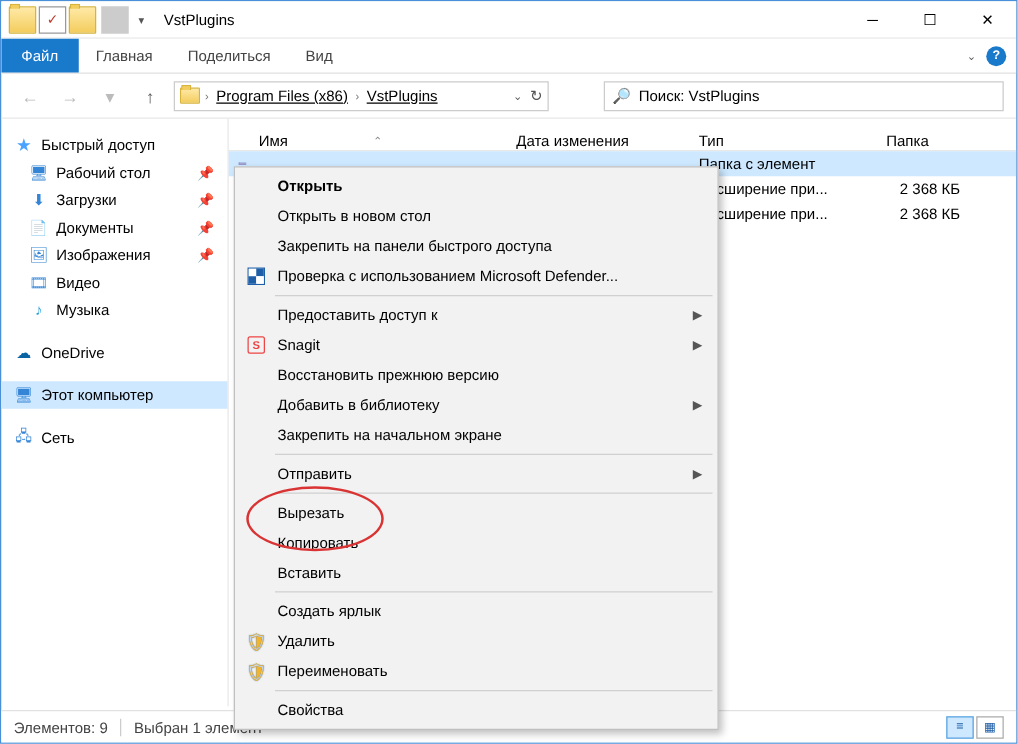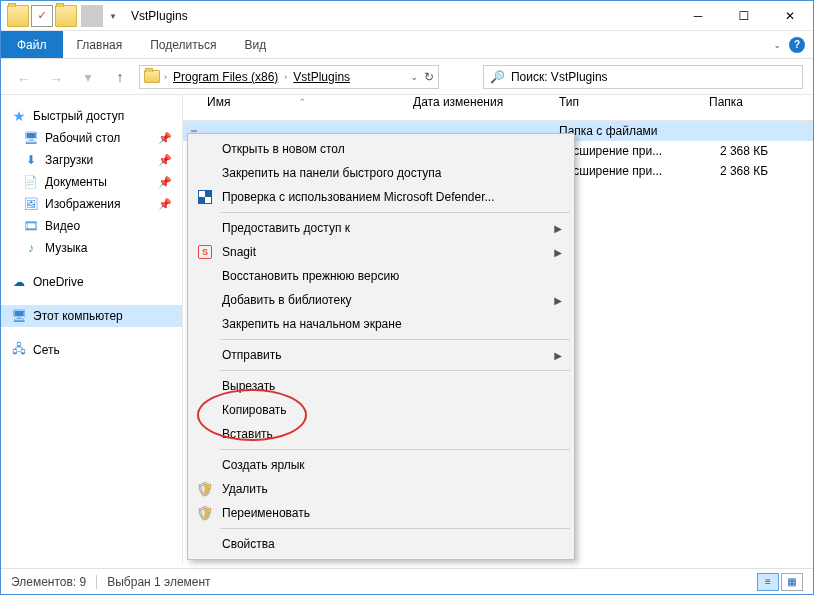--- a/index.html
+++ b/index.html
@@ -51,21 +51,21 @@
 .down { color:#3585d6; }
 .doc  { color:#3585d6; }
 .img  { color:#3585d6; }
 .vid  { color:#3585d6; }
 .mus  { color:#2aa3d8; }
 .cloud{ color:#0a64a4; }
 .pc   { color:#3585d6; }
 .net  { color:#3585d6; }
 
 .main { flex:1; position:relative; }
-.cols { display:flex; border-bottom:1px solid #e8e8e8; height:26px; align-items:flex-start; color:#555; }
+.cols { display:flex; border-bottom:1px solid #e8e8e8; height:26px; align-items:flex-end; color:#555; }
 .cols .c1 { width:230px; padding-left:24px; display:flex; align-items:center; gap:8px; }
 .cols .c2 { width:146px; }
 .cols .c3 { width:150px; }
 .cols .c4 { width:80px; }
 .sorticon { font-size:9px; color:#888; }
 
 .rows .row { display:flex; height:20px; align-items:center; }
 .rows .row.sel { background:#cde8ff; }
 .rows .row .r1 { width:230px; padding-left:8px; display:flex; align-items:center; gap:6px; }
 .rows .row .r2 { width:146px; }
@@ -220,21 +220,21 @@
       <div class="c2">Дата изменения</div>
       <div class="c3">Тип</div>
       <div class="c4">Папка</div>
     </div>
     <div class="rows">
       <div class="row sel">
         <div class="r1">
             <span class="edge"></span>
           </div>
           <div class="r2"></div>
-        <div class="r3">Папка с файлами</div>
+        <div class="r3">Папка с элемент</div>
         <div class="r4"></div>
       </div>
       <div class="row">
         <div class="r1">
             <span class="edge"></span>
           </div>
           <div class="r2"></div>
         <div class="r3">Расширение при...</div>
         <div class="r4">2 368 КБ</div>
       </div>
@@ -244,20 +244,23 @@
           </div>
           <div class="r2"></div>
         <div class="r3">Расширение при...</div>
         <div class="r4">2 368 КБ</div>
       </div>
     </div>
   </div>
 </div>
 
 <div class="ctx">
+  <div class="mi bold">
+      <span>Открыть</span>
+    </div>
   <div class="mi">
       <span>Открыть в новом стол</span>
     </div>
   <div class="mi">
       <span>Закрепить на панели быстрого доступа</span>
     </div>
   <div class="mi">
       <span class="mico">
         <span class="defender">
           <span></span>

